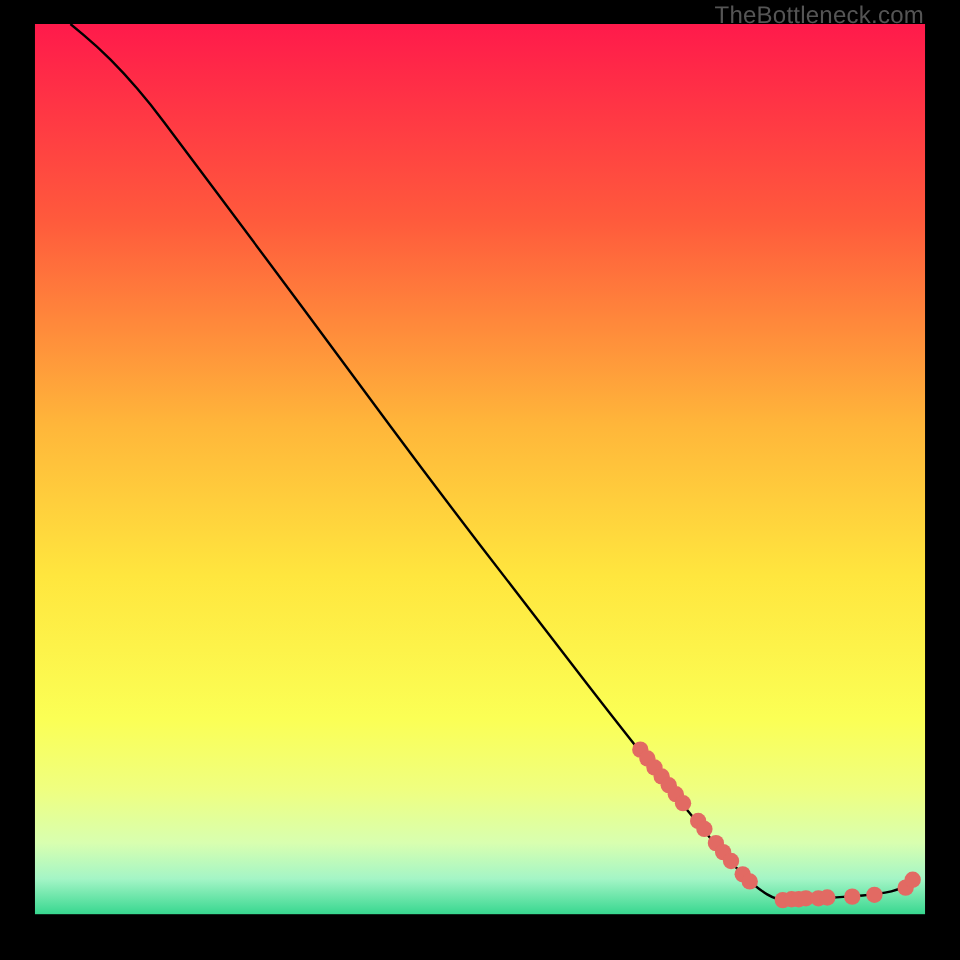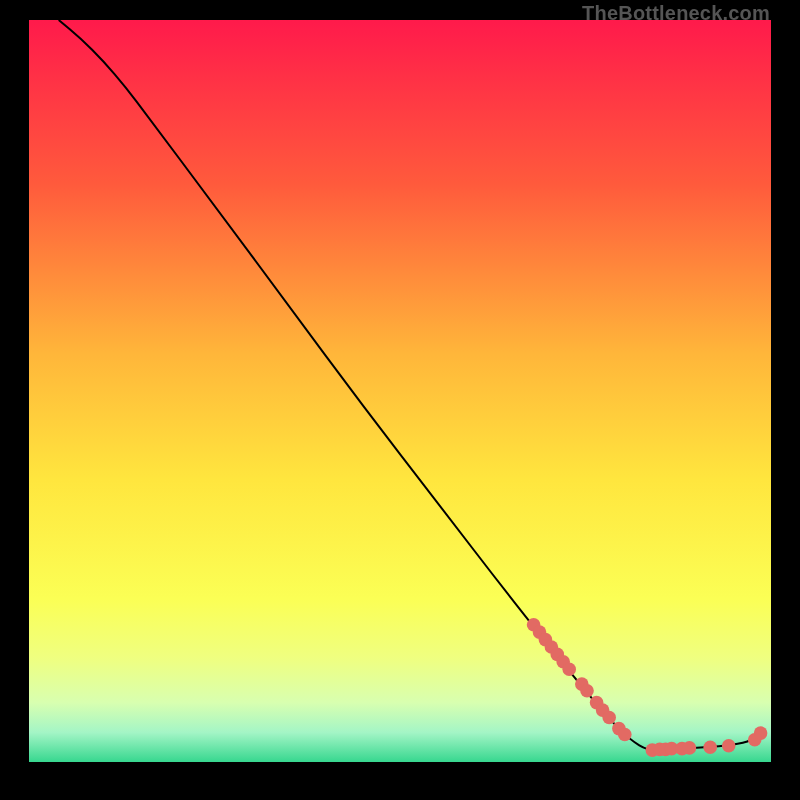--- a/index.html
+++ b/index.html
@@ -25,21 +25,21 @@
     top: 0;
     width: 742px;
     height: 742px;
   }
   .watermark {
     position: absolute;
     top: 2px;
     right: 30px;
     color: #555;
     font-size: 20px;
-    font-weight: 700;
+    font-weight: 400;
     letter-spacing: 0.2px;
   }
   svg { display: block; }
 </style>
 </head>
 <body>
 
 <div class="watermark">TheBottleneck.com</div>
 
 <div class="frame">

